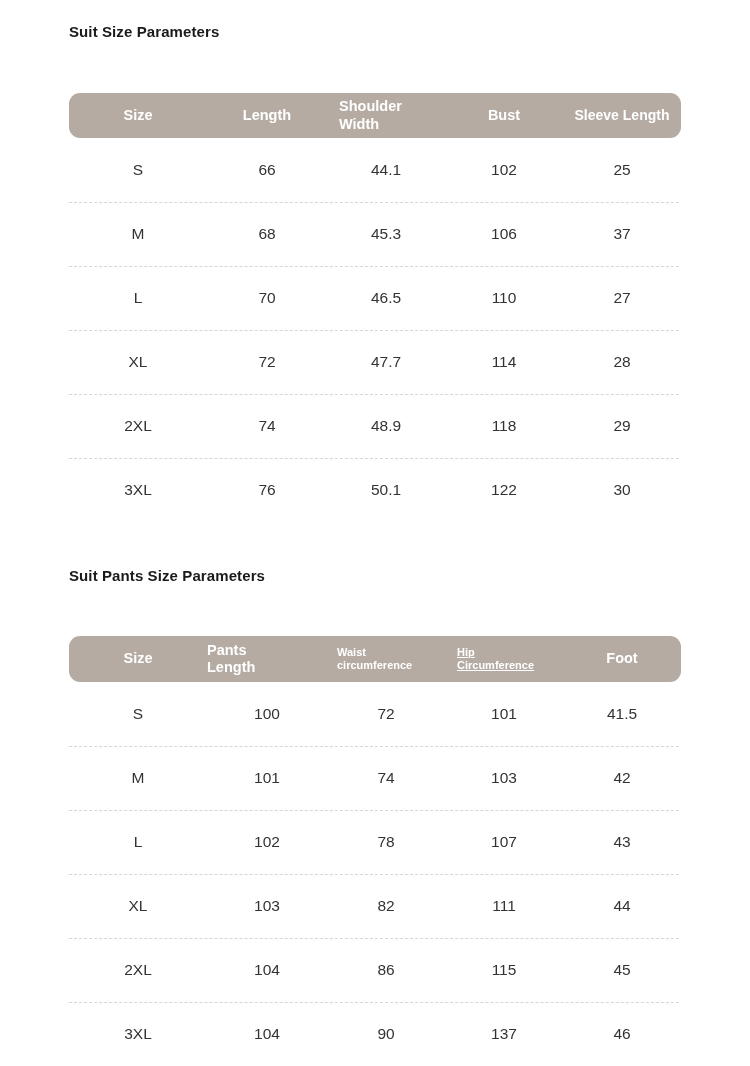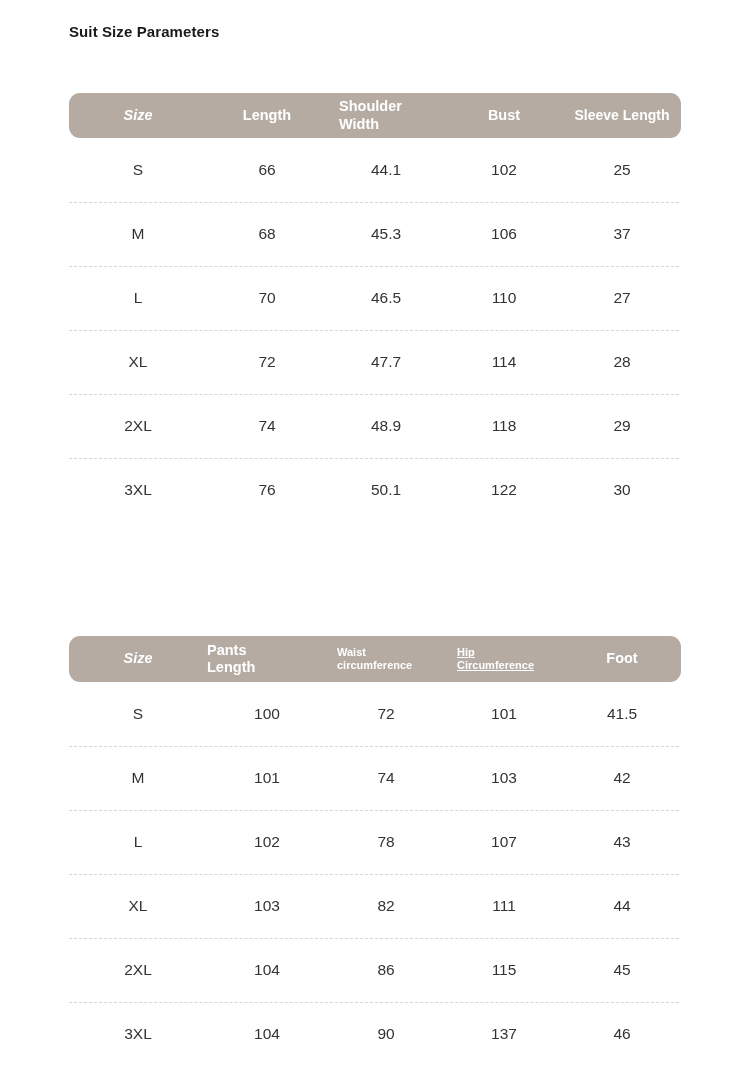--- a/index.html
+++ b/index.html
@@ -94,21 +94,21 @@
   .td {
     font-size: 15.5px;
     color: #333333;
     text-align: center;
     box-sizing: border-box;
     flex: 0 0 auto;
     font-weight: normal;
   }
 
   
-  .th-pad-size     { padding-left: 0px; font-style: italic; }
+  .th-pad-size     { padding-left: 0px; }
   .th-pad-shoulder { padding-left: 12px; }
   .th-pad-waist    { padding-left: 10px; }
   .th-pad-hip      { padding-left: 12px; text-decoration: underline; }
 </style>
 </head>
 <body>
 
 <div class="page">
 
   <div class="section-title" id="title-suit">Suit Size Parameters</div>
@@ -160,20 +160,21 @@
       <div class="trow">
         <div class="td c0">3XL</div>
         <div class="td c1">76</div>
         <div class="td c2">50.1</div>
         <div class="td c3">122</div>
         <div class="td c4">30</div>
       </div>
     </div>
   </div>
 
+  <div class="section-title" id="title-pants">Suit Pants Size Parameters</div>
 
   <div class="table-block" id="table-pants">
     <div class="thead">
       <div class="th c0 th-pad-size">Size</div>
       <div class="th c1 align-left"><span>Pants</span><br><span>Length</span></div>
       <div class="th c2 tiny align-left th-pad-waist"><span>Waist</span><br><span>circumference</span></div>
       <div class="th c3 tiny align-left th-pad-hip"><span>Hip</span><br><span>Circumference</span></div>
       <div class="th c4">Foot</div>
     </div>
     <div class="tbody">

